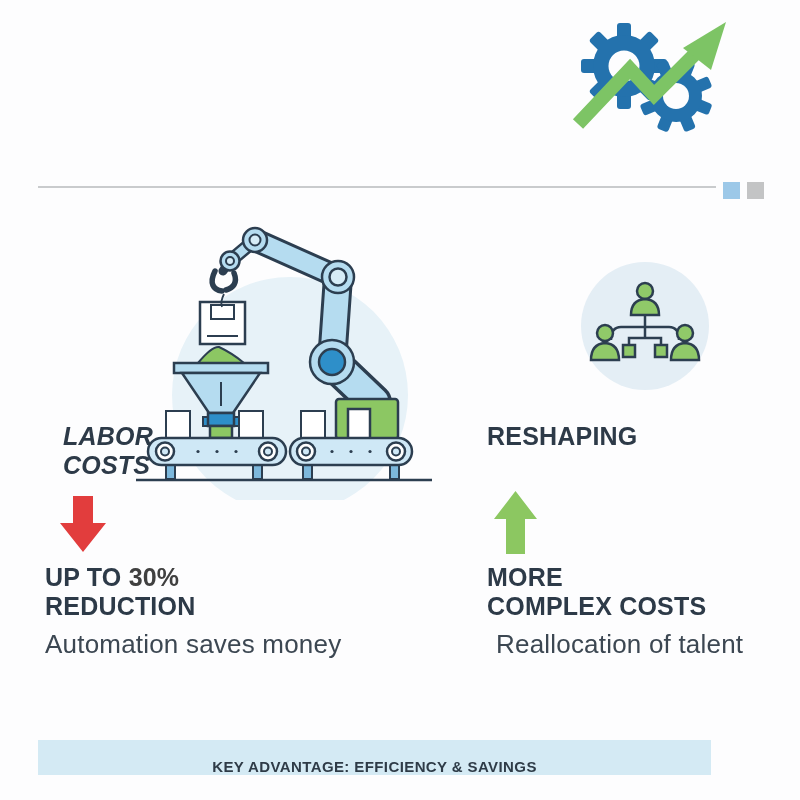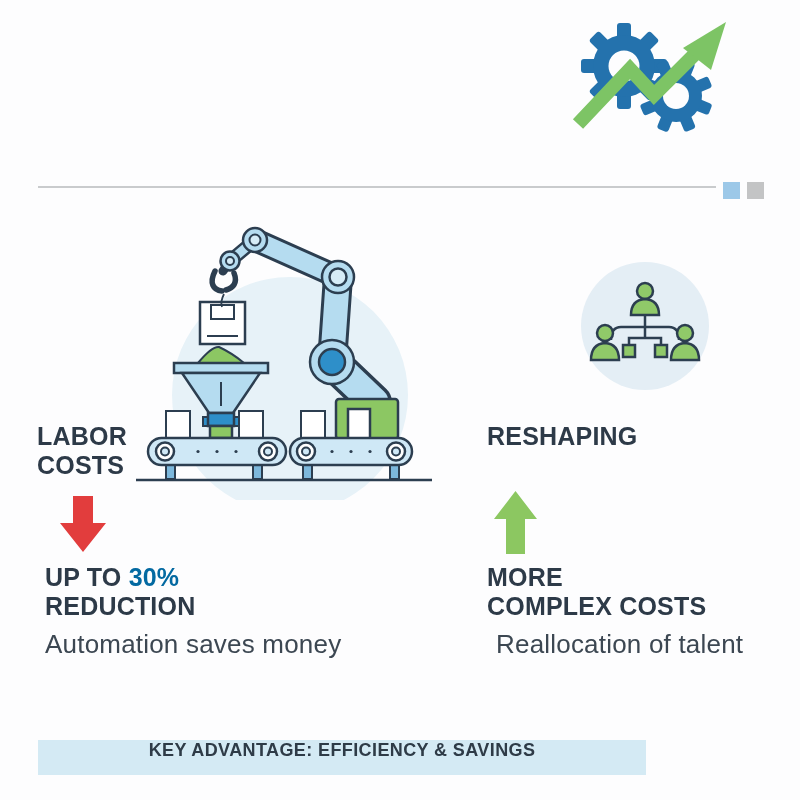--- a/index.html
+++ b/index.html
@@ -21,44 +21,44 @@
   .sq.blue { left:723px; background:#9cc8e8; }
   .sq.gray { left:747px; background:#c3c4c5; }
   .illus-left  { position:absolute; left:120px; top:210px; }
   .illus-right { position:absolute; left:570px; top:260px; }
   .heading {
     position:absolute; top:422px;
     font-size:25px; font-weight:700; line-height:1.16; letter-spacing:.2px;
     color:#2d3a48;
   }
   .heading span { display:block; }
-  .heading.left { left:37px; }
+  .heading.left { left:63px;font-style:italic; }
   .heading.right { left:487px; }
   .trend { position:absolute; }
   .trend.left { left:58px; top:496px; }
   .trend.right { left:492px; top:491px; }
   .stat {
     position:absolute; top:563px;
     font-size:25px; font-weight:700; line-height:1.16; letter-spacing:.2px;
     color:#2d3a48;
   }
   .stat .line { display:block; }
   .stat.left { left:45px; }
   .stat.right { left:487px; }
-  .stat .hl { color:#0369a1; }
+  .stat .hl { color:#404040; }
   .caption {
     position:absolute; top:629px;
     font-size:26px; font-weight:400; color:#3c4752; letter-spacing:.2px;
   }
   .caption.left { left:45px; }
   .caption.right { left:496px; }
   .banner {
-    position:absolute; left:38px; top:740px; width:608px; height:35px;
-    background:#d4eaf4; display:flex; align-items:flex-start; justify-content:center;
-    font-size:18px; font-weight:700; letter-spacing:.4px; color:#2e3b47;
+    position:absolute; left:38px; top:740px; width:673px; height:35px;
+    background:#d4eaf4; display:flex; align-items:flex-end; justify-content:center;
+    font-size:15px; font-weight:700; letter-spacing:.4px; color:#2e3b47;
   }
 </style>
 </head>
 <body>
 
 <div class="canvas">
 
 
   <svg class="logo" width="185" height="130" viewBox="0 0 185 130" aria-hidden="true">
     <g fill="#2472ad" transform="translate(62,54)">

